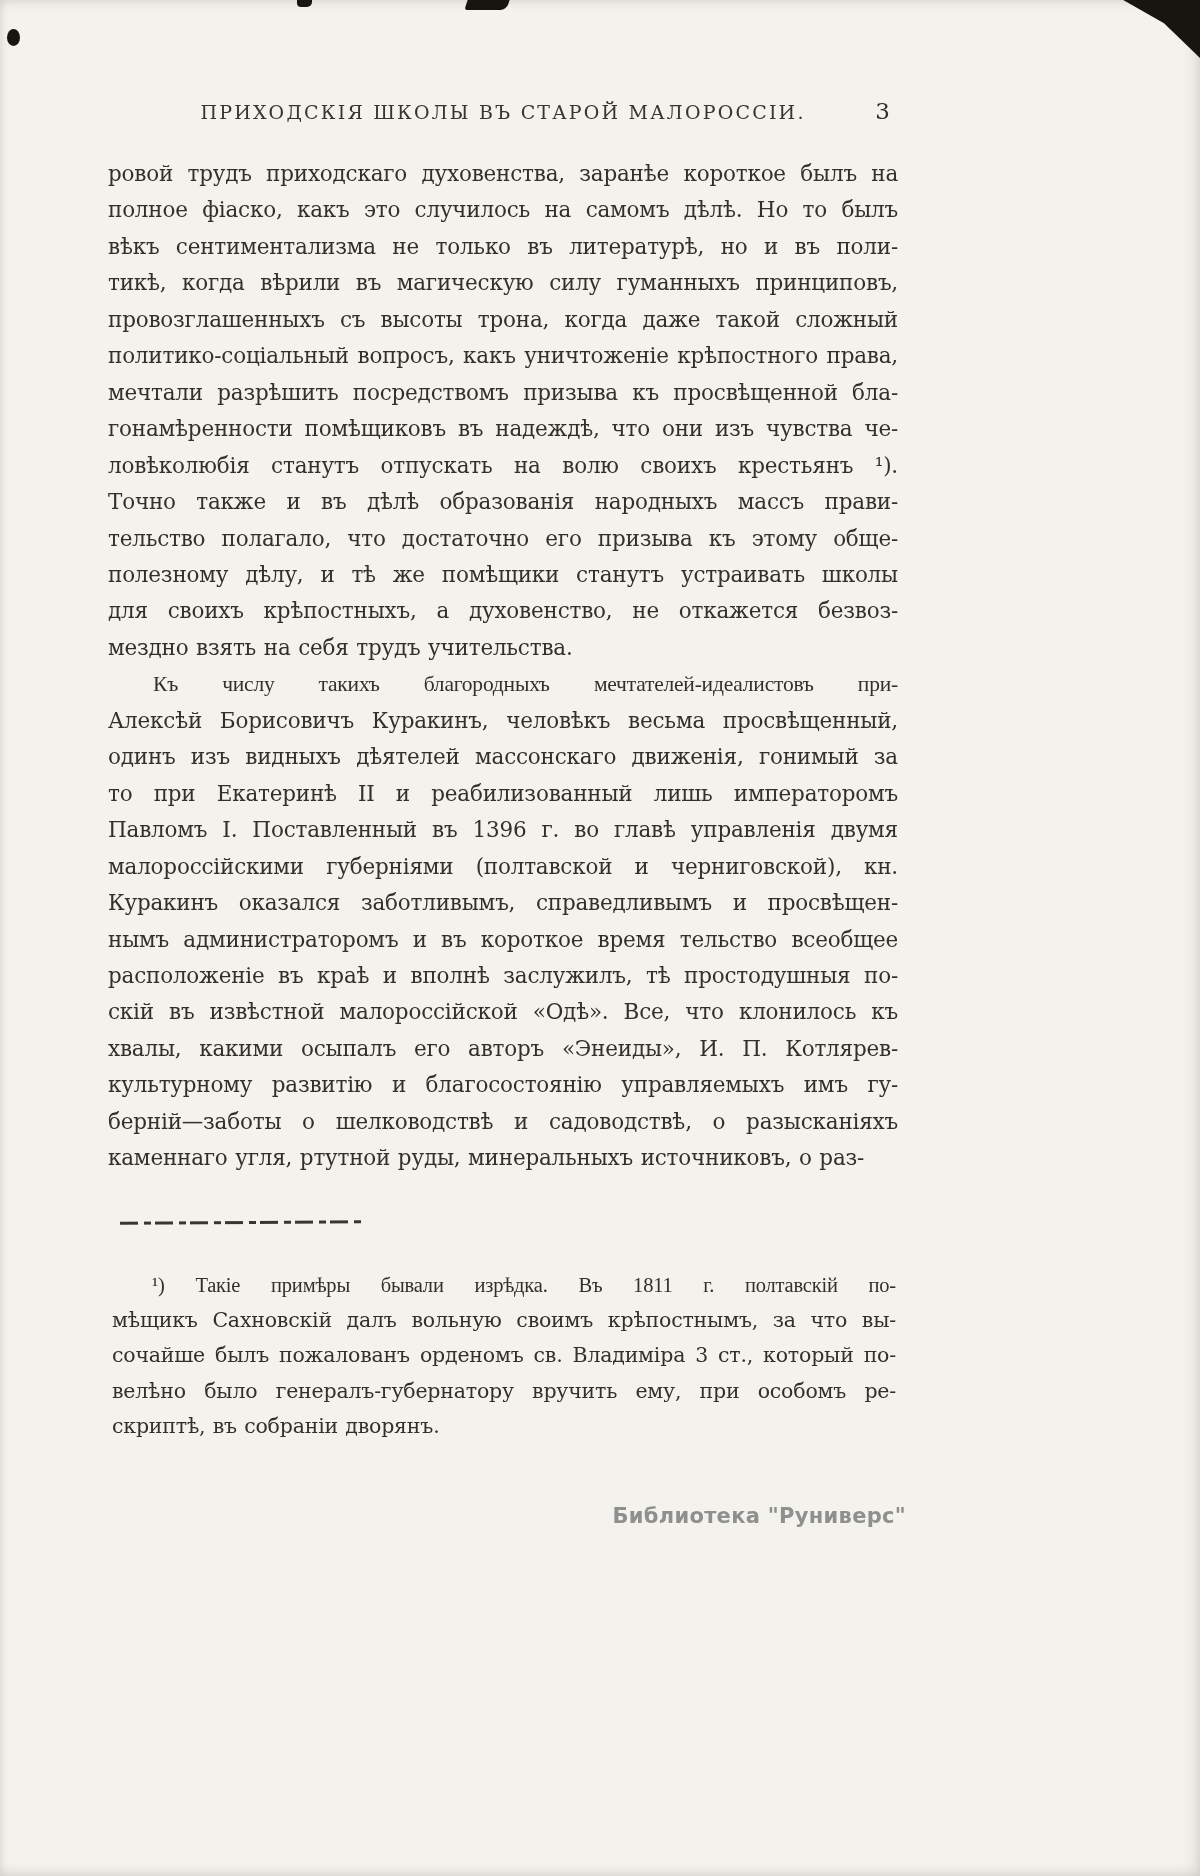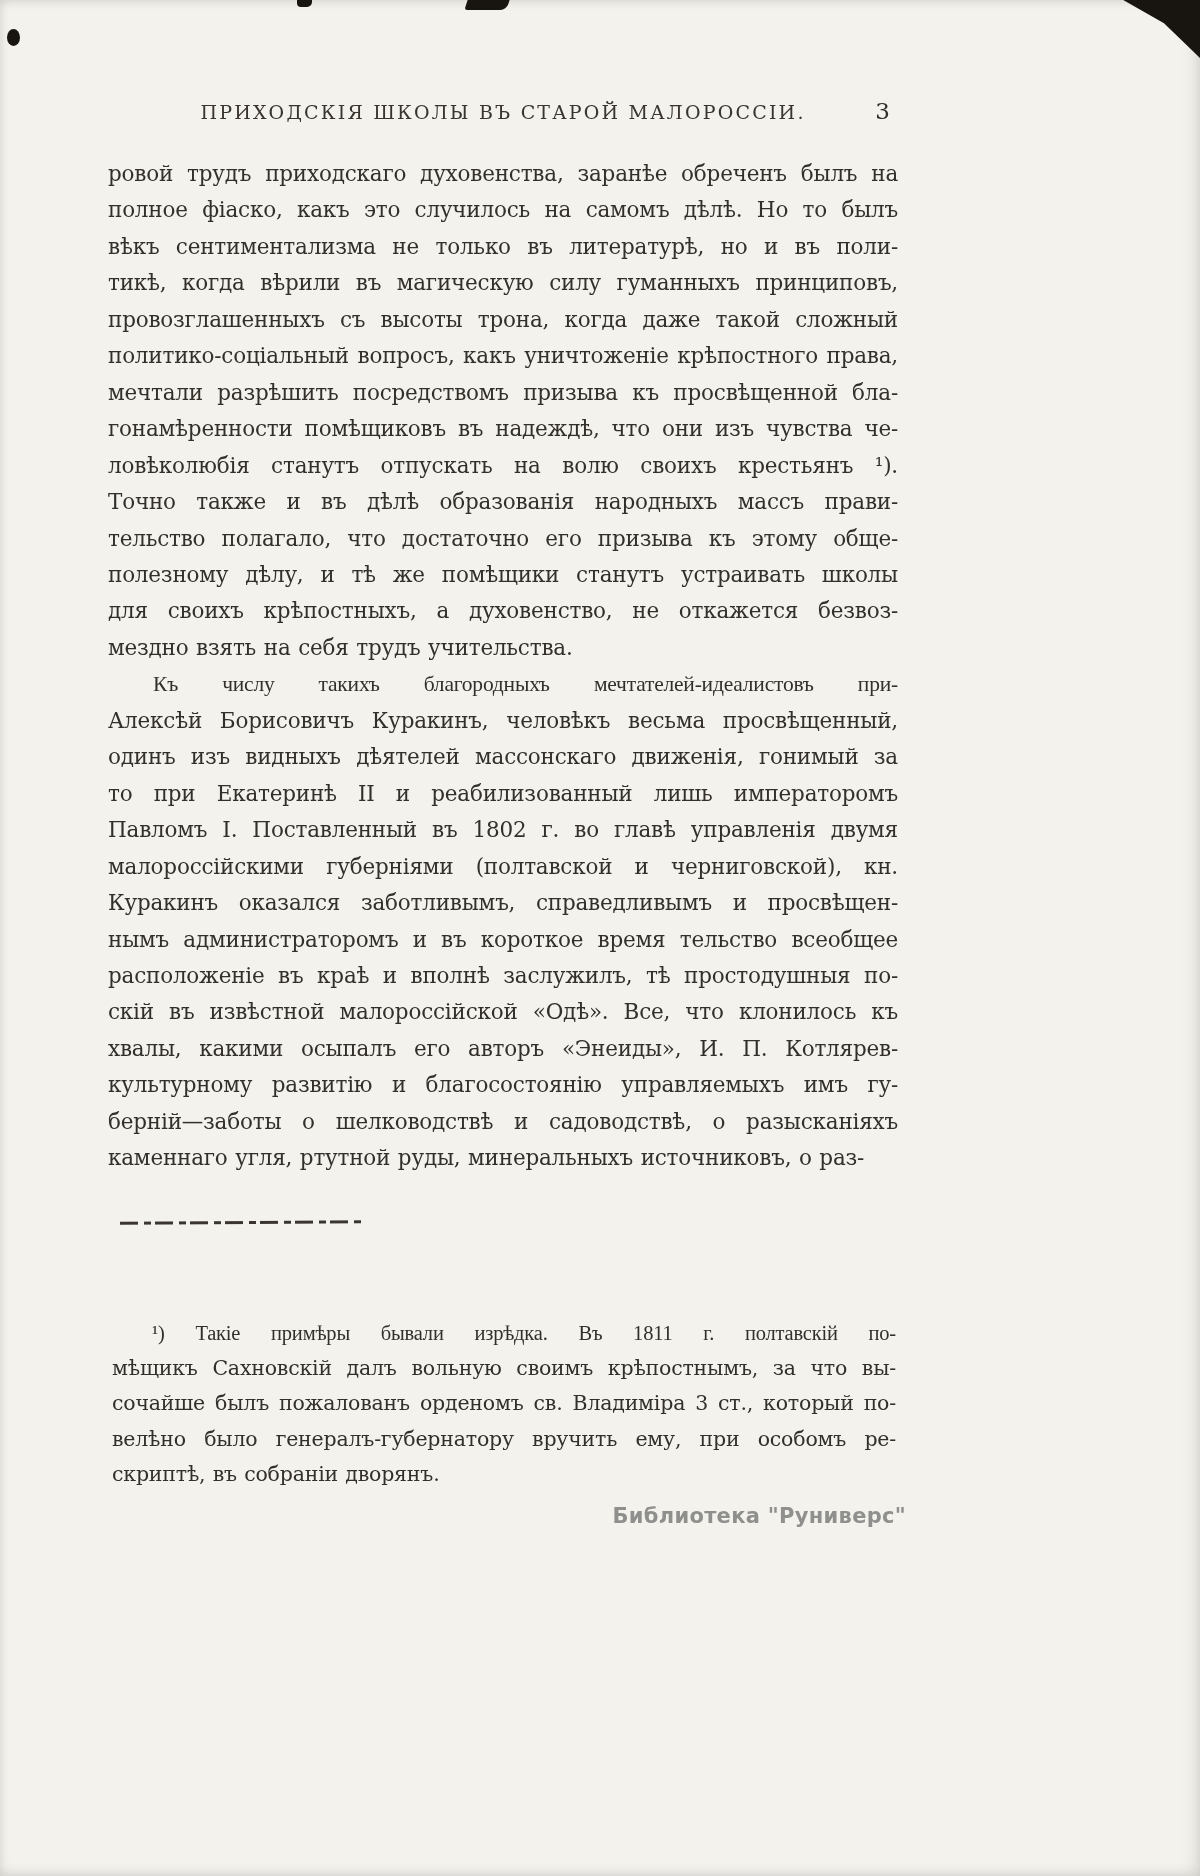--- a/index.html
+++ b/index.html
@@ -72,21 +72,21 @@
     width: 242px; height: 3px;
     background: repeating-linear-gradient(90deg,
       #3a362f 0 18px, rgba(0,0,0,0) 18px 24px,
       #3a362f 24px 31px, rgba(0,0,0,0) 31px 35px);
     transform: rotate(-0.4deg);
   }
 
   
   .footnote {
     position: absolute;
-    top: 1316px; left: 112px; width: 784px;
+    top: 1268px; left: 112px; width: 784px;
     font-size: 20.5px;
     line-height: 35.2px;
     letter-spacing: -0.2px;
     word-spacing: 1px;
   }
   .footnote .paragraph.indent .line:first-child { text-indent: 40px; }
 
   
   .watermark {
     position: absolute;
@@ -108,41 +108,41 @@
   <div class="artifact mark-top-2"></div>
   <div class="artifact mark-left"></div>
 
   <div class="header">
     <span class="header-title">ПРИХОДСКІЯ ШКОЛЫ ВЪ СТАРОЙ МАЛОРОССІИ.</span>
     <span class="page-number">3</span>
   </div>
 
   <div class="body-text" id="body-text">
       <div class="paragraph">
-        <div class="line">ровой трудъ приходскаго духовенства, заранѣе обреченъ былъ на</div>
+        <div class="line">ровой трудъ приходскаго духовенства, заранѣе короткое былъ на</div>
         <div class="line">полное фіаско, какъ это случилось на самомъ дѣлѣ. Но то былъ</div>
         <div class="line">вѣкъ сентиментализма не только въ литературѣ, но и въ поли-</div>
         <div class="line">тикѣ, когда вѣрили въ магическую силу гуманныхъ принциповъ,</div>
         <div class="line">провозглашенныхъ съ высоты трона, когда даже такой сложный</div>
         <div class="line">политико-соціальный вопросъ, какъ уничтоженіе крѣпостного права,</div>
         <div class="line">мечтали разрѣшить посредствомъ призыва къ просвѣщенной бла-</div>
         <div class="line">гонамѣренности помѣщиковъ въ надеждѣ, что они изъ чувства че-</div>
         <div class="line">ловѣколюбія станутъ отпускать на волю своихъ крестьянъ ¹).</div>
         <div class="line">Точно также и въ дѣлѣ образованія народныхъ массъ прави-</div>
         <div class="line">тельство полагало, что достаточно его призыва къ этому обще-</div>
         <div class="line">полезному дѣлу, и тѣ же помѣщики станутъ устраивать школы</div>
         <div class="line">для своихъ крѣпостныхъ, а духовенство, не откажется безвоз-</div>
         <div class="line last">мездно взять на себя трудъ учительства.</div>
       </div>
       <div class="paragraph indent">
         <div class="line">Къ числу такихъ благородныхъ мечтателей-идеалистовъ при-</div>
         <div class="line">Алексѣй Борисовичъ Куракинъ, человѣкъ весьма просвѣщенный,</div>
         <div class="line">одинъ изъ видныхъ дѣятелей массонскаго движенія, гонимый за</div>
         <div class="line">то при Екатеринѣ II и реабилизованный лишь императоромъ</div>
-        <div class="line">Павломъ I. Поставленный въ 1802 г. во главѣ управленія двумя</div>
+        <div class="line">Павломъ I. Поставленный въ 1396 г. во главѣ управленія двумя</div>
         <div class="line">малороссійскими губерніями (полтавской и черниговской), кн.</div>
         <div class="line">Куракинъ оказался заботливымъ, справедливымъ и просвѣщен-</div>
         <div class="line">нымъ администраторомъ и въ короткое время тельство всеобщее</div>
         <div class="line">расположеніе въ краѣ и вполнѣ заслужилъ, тѣ простодушныя по-</div>
         <div class="line">скій въ извѣстной малороссійской «Одѣ». Все, что клонилось къ</div>
         <div class="line">хвалы, какими осыпалъ его авторъ «Энеиды», И. П. Котлярев-</div>
         <div class="line">культурному развитію и благосостоянію управляемыхъ имъ гу-</div>
         <div class="line">берній—заботы о шелководствѣ и садоводствѣ, о разысканіяхъ</div>
         <div class="line last">каменнаго угля, ртутной руды, минеральныхъ источниковъ, о раз-</div>
       </div>

